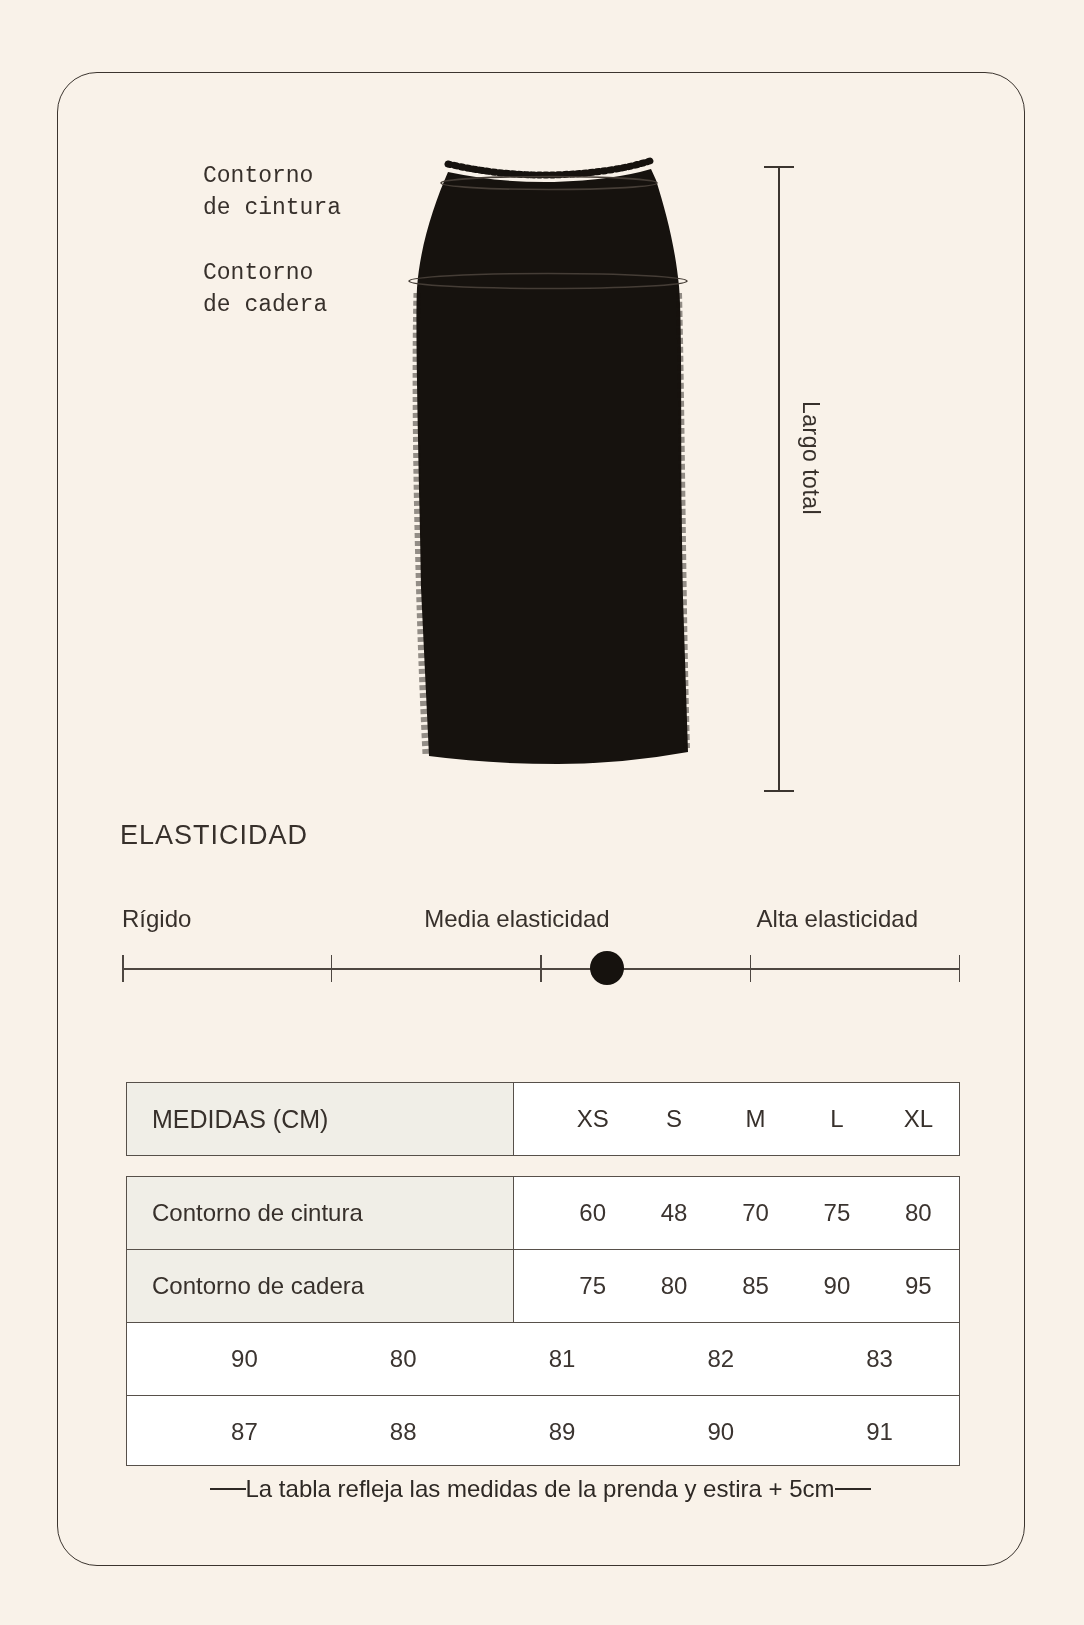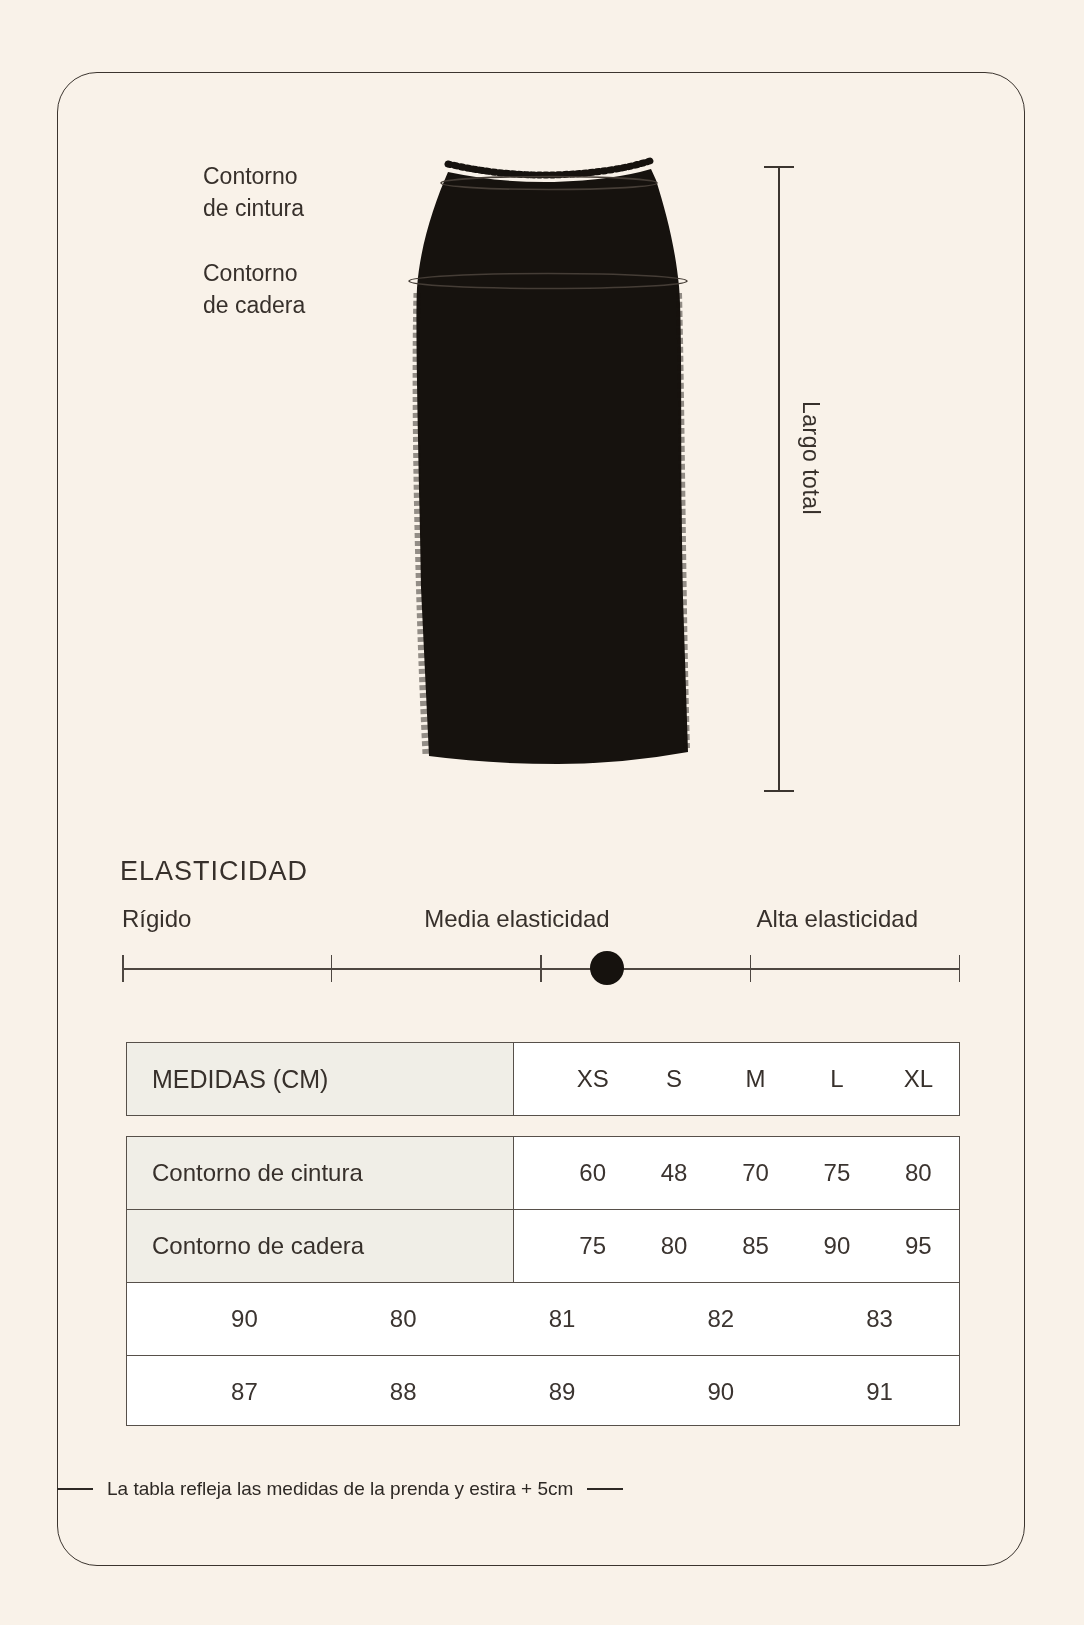--- a/index.html
+++ b/index.html
@@ -12,36 +12,36 @@
     overflow:hidden;
   }
   .frame{
     position:absolute;left:57px;top:72px;width:966px;height:1492px;
     border:1.5px solid #3c352f;border-radius:40px;
   }
   
   .skirt-svg{position:absolute;left:390px;top:148px;width:320px;height:660px;}
   .dlabel{
     position:absolute;left:203px;
-    font-size:23px;line-height:32px;white-space:pre-line;color:#37302b;
+    font-size:23px;line-height:32px;white-space:pre-line;color:#37302b;font-family:Liberation Mono, monospace;
   }
   .dlabel.waist{top:160px;}
   .dlabel.hip{top:257px;}
   .mline{position:absolute;left:778px;top:167px;width:1.5px;height:624px;background:#3c352f;}
   .mcap{position:absolute;width:30px;height:2px;background:#3c352f;left:764px;}
   .mcap.top{top:166px;}
   .mcap.bottom{top:790px;}
   .length-label{
     position:absolute;left:797px;top:401px;height:130px;
     writing-mode:vertical-rl;
     font-size:23px;color:#37302b;letter-spacing:0.5px;
   }
   
   .elast-title{
-    position:absolute;left:120px;top:856px;
+    position:absolute;left:120px;top:820px;
     font-size:27px;letter-spacing:1px;color:#37302b;
   }
   .slider-label{position:absolute;top:905px;font-size:24px;color:#37302b;}
   .slider-label.rigid{left:122px;}
   .slider-label.media{left:517px;transform:translateX(-50%);}
   .slider-label.alta{left:918px;transform:translateX(-100%);}
   .track{position:absolute;left:122px;top:955px;width:838px;height:27px;}
   .track .line{position:absolute;left:0;right:0;top:13px;height:1.5px;background:#4e4741;}
   .tick{position:absolute;top:0;width:1.5px;height:27px;background:#4e4741;}
   .tick.t0{left:0;}
@@ -49,43 +49,43 @@
   .tick.t2{left:calc(50% - 1px);}
   .tick.t3{left:calc(75% - 1px);}
   .tick.t4{left:calc(100% - 1.5px);}
   .dot{
     position:absolute;left:calc(57.9% - 17px);top:-4px;
     width:34px;height:34px;border-radius:50%;background:#16120e;
   }
   
   .thead,.tbody{
     position:absolute;left:126px;width:834px;
-    border:1.5px solid #57504a;background:#ffffff;box-sizing:border-box;
+    border:1.5px solid #57504a;background:#ffffff;box-sizing:border-box;margin-top:40px;
   }
   .thead{top:1042px;height:74px;display:flex;}
   .tbody{top:1136px;height:290px;display:flex;flex-direction:column;}
   .lcell{
     width:387px;flex:0 0 387px;box-sizing:border-box;
     background:#f0eee7;border-right:1.5px solid #57504a;
     display:flex;align-items:center;padding-left:25px;
     white-space:pre-wrap;
   }
   .th-label{font-size:25px;}
   .vcells{flex:1;display:flex;padding-left:38px;}
   .vcell{flex:1;display:flex;align-items:center;justify-content:center;}
   .th-size{font-size:24px;}
   .trow{display:flex;height:72px;flex:0 0 72px;}
   .trow + .trow{border-top:1px solid #57504a;}
   .td-label{font-size:24px;}
   .td-val{font-size:24px;color:#3b3430;}
   
   .footnote{
     position:absolute;left:57px;top:1476px;width:966px;height:26px;
-    display:flex;align-items:center;gap:14px;
-    font-size:19px;color:#2e2925;
+    display:flex;align-items:center;justify-content:center;
+    font-size:24px;color:#2e2925;
   }
   .dash{width:36px;height:2.5px;background:#2e2925;}
 </style>
 </head>
 <body>
 
 <div class="page">
   <div class="frame"></div>
 
   <svg class="skirt-svg" viewBox="0 0 320 660" aria-hidden="true">

